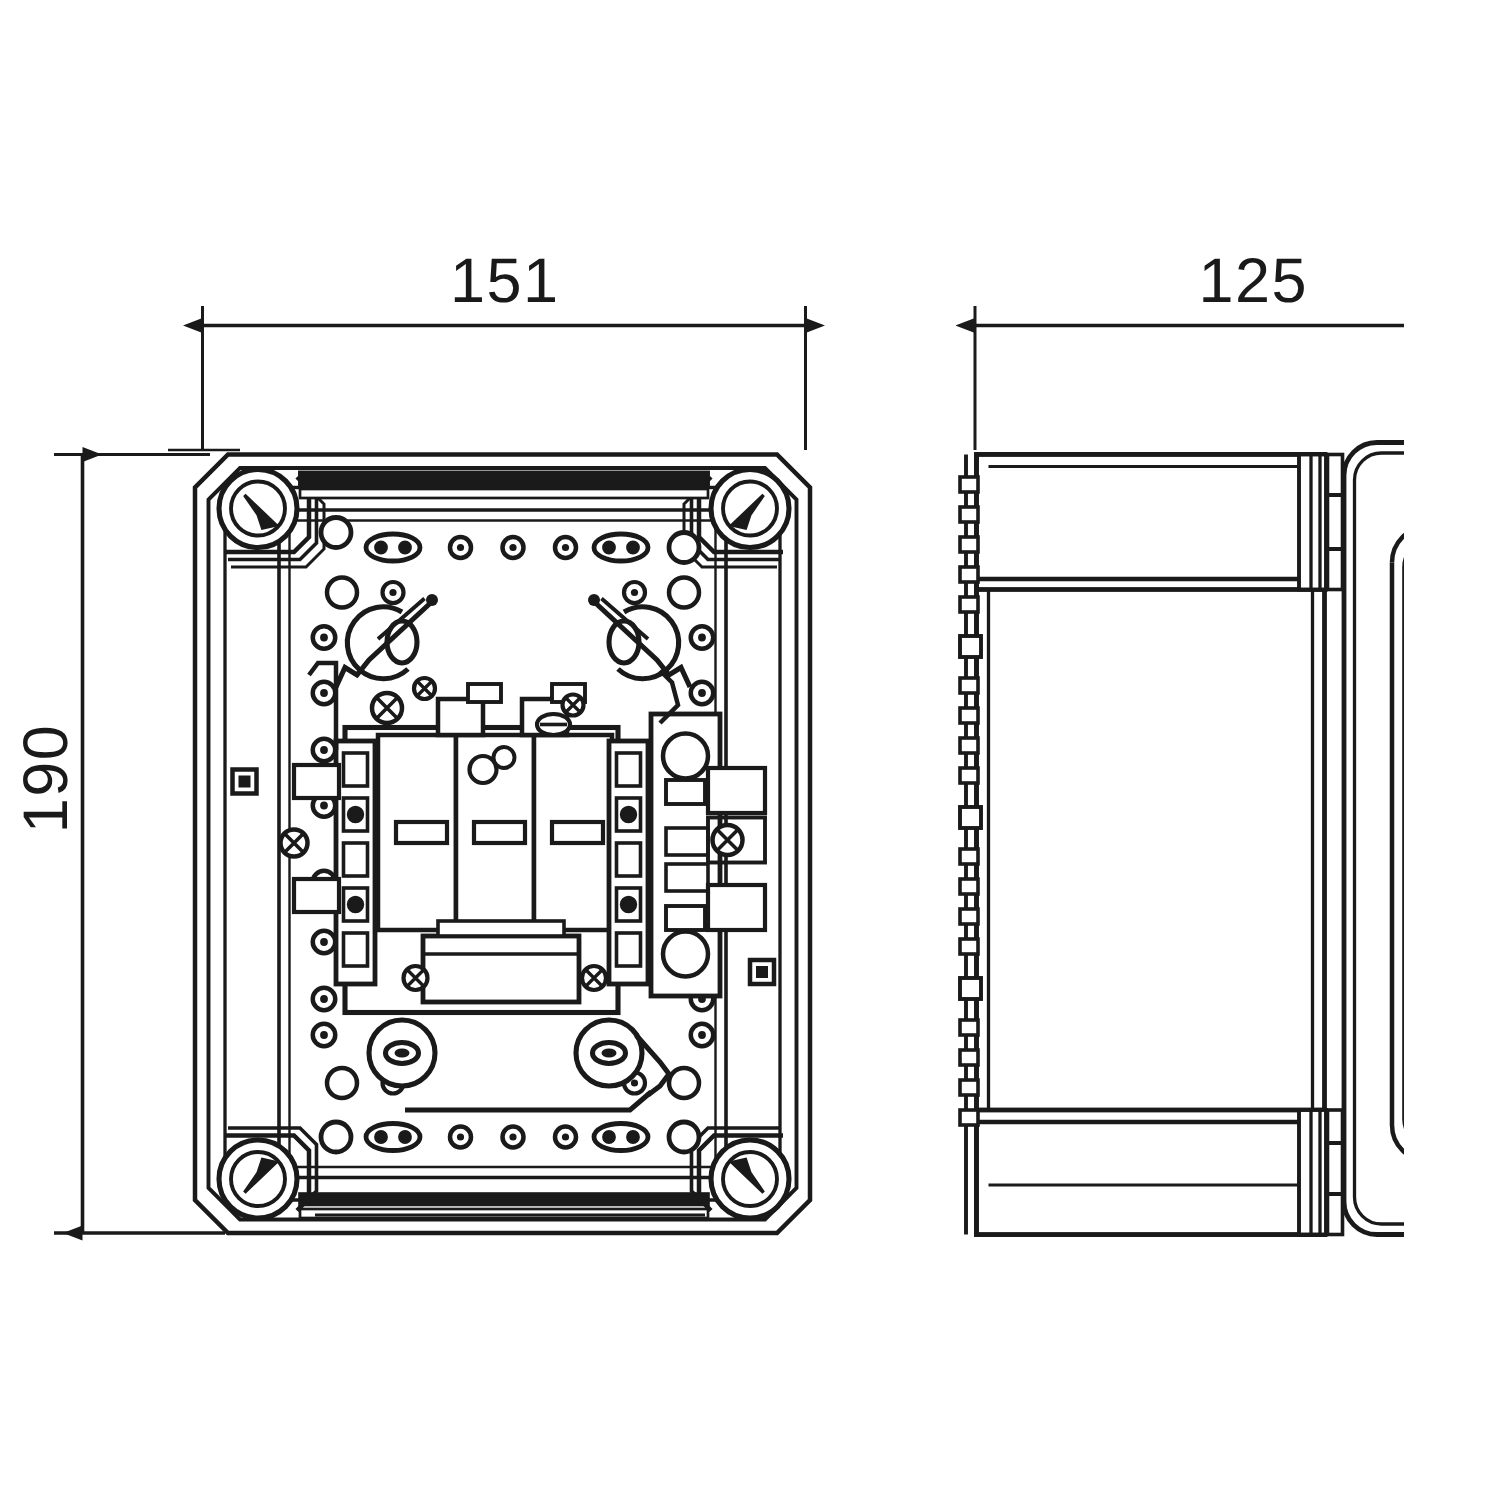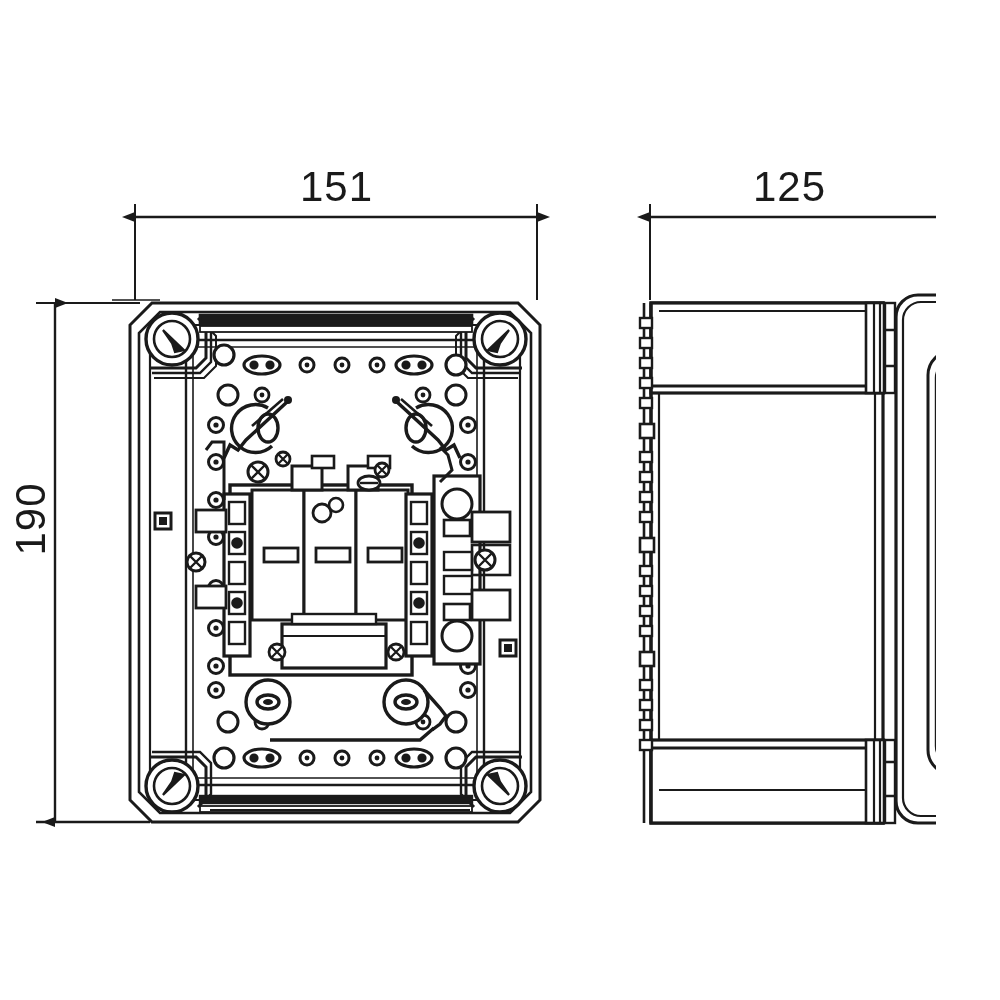--- a/index.html
+++ b/index.html
@@ -14,21 +14,21 @@
   .dimtext{
     position:absolute;
     color:#1a1a1a;
     font-family:"Liberation Sans", sans-serif;
     font-size:42px;
     font-weight:400;
     letter-spacing:1px;
     white-space:nowrap;
   }
   #dim-width-front-label{left:300px;top:163px;}
-  #dim-width-side-label{left:753px;top:163px;}
+  #dim-width-side-label{left:799px;top:163px;}
   #dim-height-front-label{
     left:-6px;top:495px;
     transform:rotate(-90deg);
     transform-origin:50% 50%;
   }
 </style>
 </head>
 <body>
 
 <div id="sheet">

